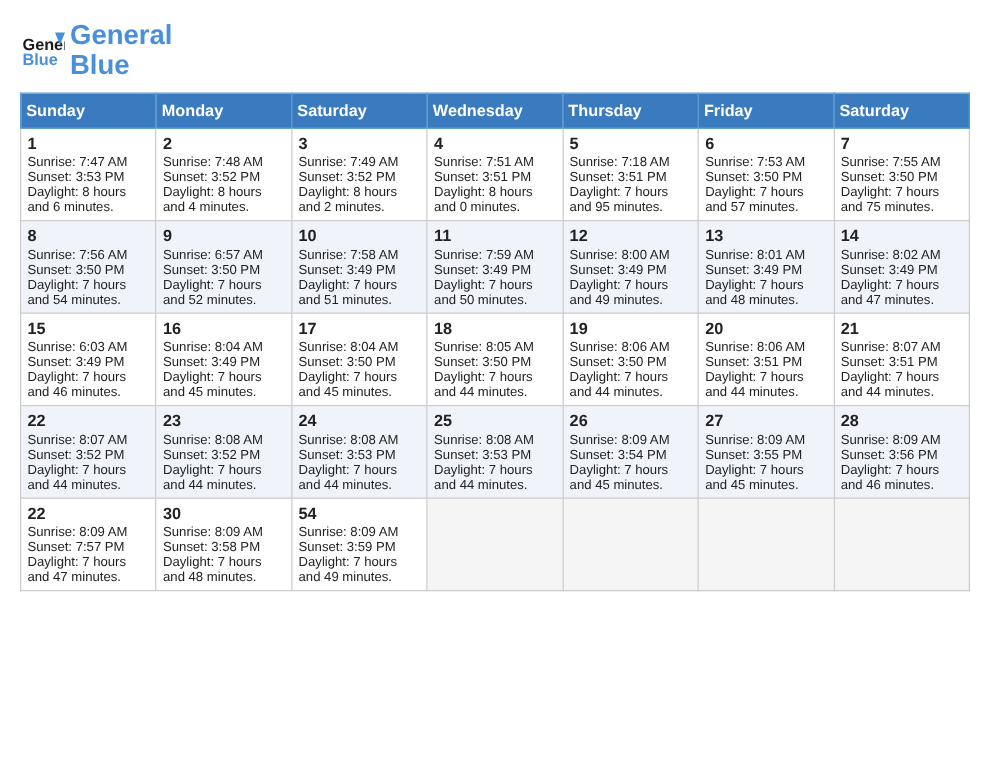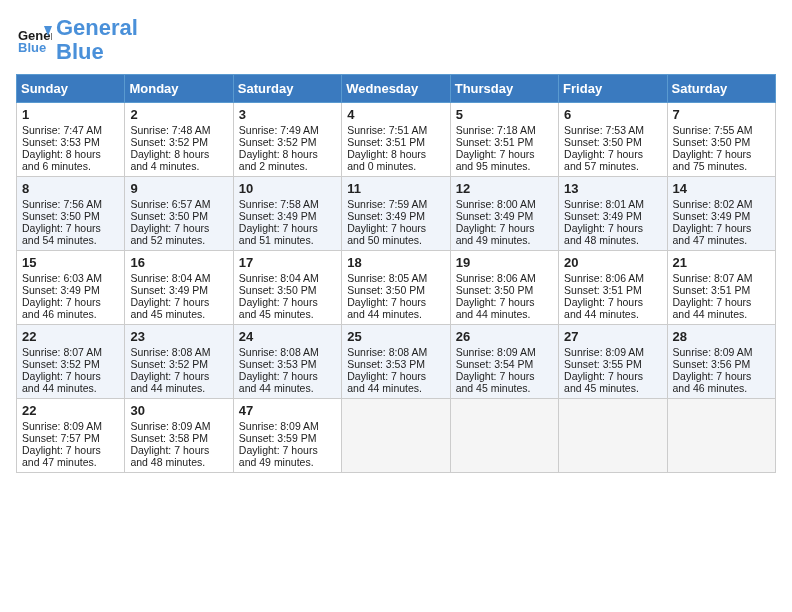--- a/index.html
+++ b/index.html
@@ -239,21 +239,21 @@
       </tr>
       <tr>
         <td><span class="day-num">22</span>
         <span>Sunrise: 8:09 AM</span><br>
         <span>Sunset: 7:57 PM</span><br>
         <span>Daylight: 7 hours and 47 minutes.</span></td>
         <td><span class="day-num">30</span>
         <span>Sunrise: 8:09 AM</span><br>
         <span>Sunset: 3:58 PM</span><br>
         <span>Daylight: 7 hours and 48 minutes.</span></td>
-        <td><span class="day-num">47</span>
+        <td><span class="day-num">54</span>
         <span>Sunrise: 8:09 AM</span><br>
         <span>Sunset: 3:59 PM</span><br>
         <span>Daylight: 7 hours and 49 minutes.</span></td>
         <td class="empty"></td>
         <td class="empty"></td>
         <td class="empty"></td>
         <td class="empty"></td>
       </tr>
     </tbody>
 </table>

